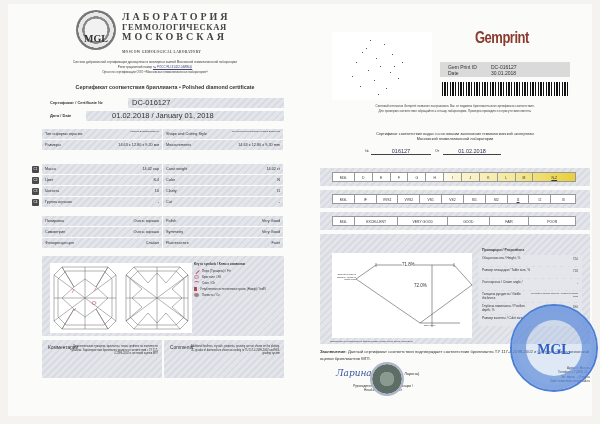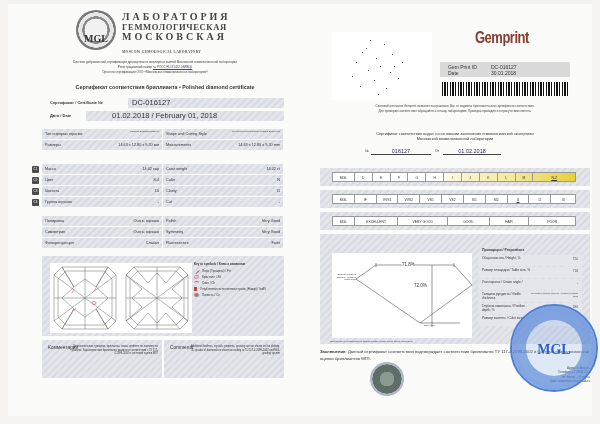--- a/index.html
+++ b/index.html
@@ -110,21 +110,21 @@
 <div class="cert-title">Сертификат соответствия бриллианта • Polished diamond certificate</div>
 
 <div class="num-row" style="top:98px">
   <span class="lbl">Сертификат / Certificate №</span>
   <div class="striped" style="position:absolute;left:82px;top:0;width:156px;height:10px"></div>
   <span class="val" style="left:86px">DC-016127</span>
 </div>
 <div class="num-row" style="top:111px">
   <span class="lbl">Дата / Date</span>
   <div class="striped" style="position:absolute;left:40px;top:0;width:198px;height:10px"></div>
-  <span class="val" style="left:66px">01.02.2018 / February 01, 2018</span>
+  <span class="val" style="left:66px">01.02.2018 / January 01, 2018</span>
 </div>
 
 <div class="grid2" style="top:129px">
   <div class="g-row">
     <div class="g-cell striped">
         <span class="l">Тип и форма огранки</span>
         <span class="rs">Радиант Бриллиантовая М</span>
       </div>
     <div class="g-cell striped">
         <span class="l">Shape and Cutting Style</span>
@@ -436,20 +436,28 @@
     <div class="prop-row">
         <span class="l" style="width:50px">Размер калетты / Culet size</span>
         <span class="v"></span>
       </div>
   </div>
 
   <div class="conclusion">
     <b>Заключение:</b> <span>Данный сертификат соответствия подтверждает соответствие бриллианта ТУ 117-4.2099-2002 и Системе геммологической оценки бриллиантов МГЛ.</span>
   </div>
 
+  <div class="sig">
+    <span class="sig-script">Ларина</span>
+    <span style="position:absolute;left:66px;top:7px;font-size:4px">(А.С. Ларина)</span>
+    <div style="position:absolute;left:0;top:20px;width:110px;text-align:center;font-size:3.2px;line-height:4px">
+      <div>Руководитель органа по сертификации /</div>
+      <div>Head of certification center</div>
+    </div>
+  </div>
 
   <div class="hologram" style="left:70px"></div>
 
   <div class="addr">
     <div>Адрес: г. Москва</div>
     <div>Телефон: +7 (495) 22...</div>
     <div>Эл. почта: ...@mgl.ru</div>
     <div>Сайт: www.moscowgemlab.ru</div>
   </div>
 

